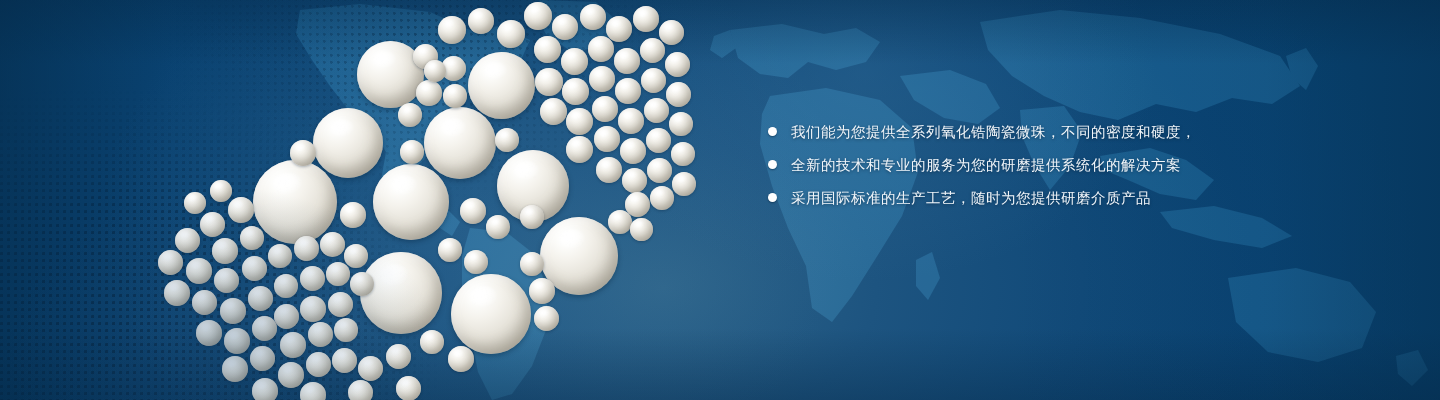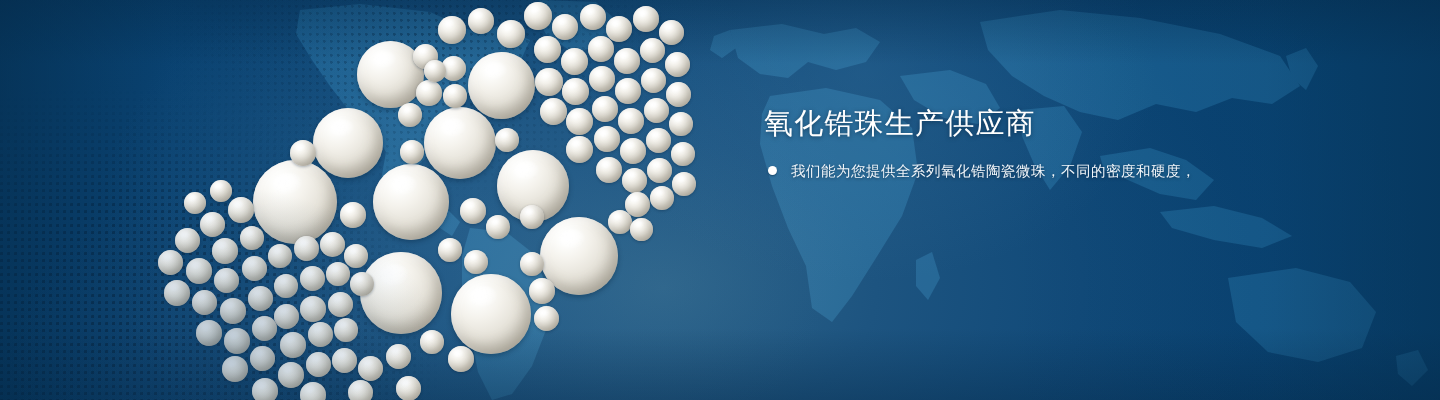--- a/index.html
+++ b/index.html
@@ -304,29 +304,40 @@
     <div class="bead sm" style="left:348px;top:380px;width:25px;height:25px;"></div>
     <div class="bead sm" style="left:396px;top:376px;width:25px;height:25px;"></div>
     <div class="bead sm" style="left:184px;top:192px;width:22px;height:22px;"></div>
     <div class="bead sm" style="left:210px;top:180px;width:22px;height:22px;"></div>
 
     <div class="bead-shade"></div>
   </div>
 
   <div class="content">
 
-    <div class="headline">氧化锆珠生产供应商</div>
 
     <div class="bullets">
 
       <div class="bullet-row">
         <span class="bullet-dot"></span>
         <div class="bullet-text">
           <span>我们能为您提供全系列氧化锆陶瓷微珠，不同的密度和硬度，</span>
         </div>
       </div>
 
-
+      <div class="bullet-row">
+        <span class="bullet-dot"></span>
+        <div class="bullet-text">
+          <span>全新的技术和专业的服务为您的研磨提供系统化的解决方案</span>
+        </div>
+      </div>
+
+      <div class="bullet-row">
+        <span class="bullet-dot"></span>
+        <div class="bullet-text">
+          <span>采用国际标准的生产工艺，随时为您提供研磨介质产品</span>
+        </div>
+      </div>
 
     </div>
   </div>
 
 </div>
 
 </body></html>

